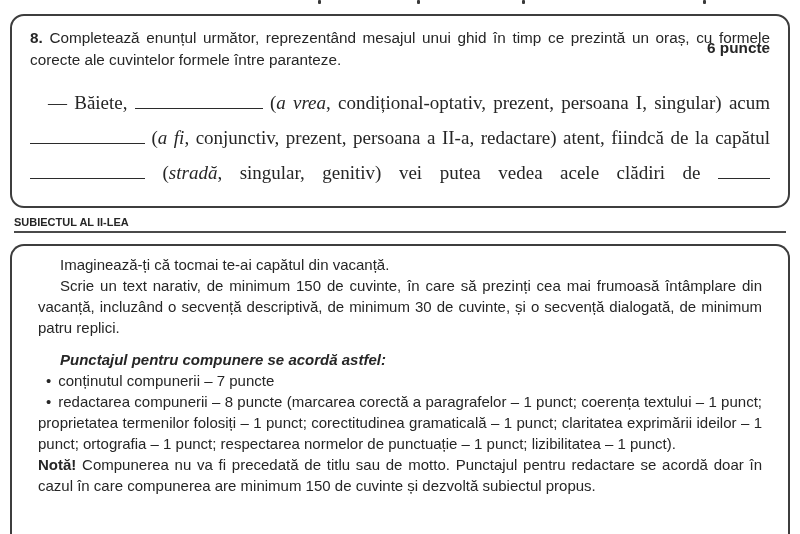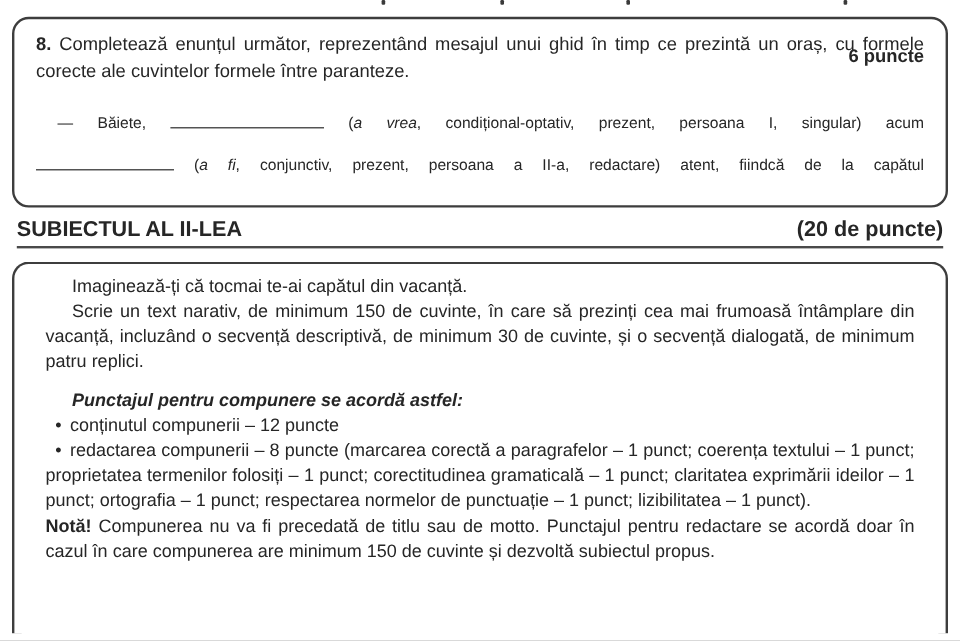--- a/index.html
+++ b/index.html
@@ -33,37 +33,38 @@
   }
   .intro b { font-weight: bold; }
   .points-right {
     position: absolute; right: 0; bottom: 12px;
     font-weight: bold;
   }
 
   .fill-lines { margin-top: 14px; }
   .fill-line {
     height: 35px; line-height: 35px;
-    font-size: 13px;
+    font-size: 19px;
     text-align: justify; text-align-last: justify;
     overflow: hidden;
     white-space: nowrap;
+    font-family: Liberation Serif, serif;
   }
   .fill-line.indent { padding-left: 18px; }
   .blank {
     display: inline-block;
     border-bottom: 1.6px solid #2b2b2b;
     height: 20px;
     vertical-align: baseline;
   }
 
   .section-row {
     margin: 8px 14px 0 14px;
     display: flex; justify-content: space-between; align-items: flex-end;
-    font-size: 18px; font-weight: bold;
+    font-size: 11px; font-weight: bold;
     border-bottom: 2.5px solid #4a4a4a;
     padding-bottom: 3px;
   }
 
   .cbox {
     margin: 11px 10px 0 10px;
     border: 2px solid #3d3d3d;
     border-bottom: none;
     border-radius: 14px 14px 0 0;
     padding: 8px 26px 0 26px;
@@ -90,31 +91,31 @@
 
 <div class="qbox">
   <p class="intro">
     <b>8.</b>
     <span>Completează enunțul următor, reprezentând mesajul unui ghid în timp ce prezintă un oraș, cu formele corecte ale cuvintelor formele între paranteze.</span>
     <span class="points-right">6 puncte</span>
   </p>
   <div class="fill-lines">
       <div class="fill-line indent"><span>— Băiete, </span><span class="blank" style="width: 128px;"></span><span> (</span><i>a vrea</i><span>, condițional-optativ, prezent, persoana I, singular) acum</span></div>
       <div class="fill-line"><span class="blank" style="width: 115px;"></span><span> (</span><i>a fi</i><span>, conjunctiv, prezent, persoana a II-a, redactare) atent, fiindcă de la capătul</span></div>
+      <div class="fill-line"><span class="blank" style="width: 115px;"></span><span> (</span><i>stradă</i><span>, singular, genitiv) vei putea vedea acele clădiri de </span><span class="blank" style="width: 52px;"></span></div>
     </div>
 </div>
 
 <div class="section-row">
   <span>SUBIECTUL AL II-LEA</span>
-  <span>(20 de puncte)</span>
 </div>
 
 <div class="cbox">
   <p class="p-indent">Imaginează-ți că tocmai te-ai capătul din vacanță.</p>
   <p class="p-indent just">Scrie un text narativ, de minimum 150 de cuvinte, în care să prezinți cea mai frumoasă întâmplare din vacanță, incluzând o secvență descriptivă, de minimum 30 de cuvinte, și o secvență dialogată, de minimum patru replici.</p>
   <p class="scoring-head">Punctajul pentru compunere se acordă astfel:</p>
-  <p class="bullet-line"><span class="bullet-glyph">•</span><span>conținutul compunerii – 12 puncte</span></p>
+  <p class="bullet-line"><span class="bullet-glyph">•</span><span>conținutul compunerii – 7 puncte</span></p>
   <p class="bullet-wrap"><span class="bullet-glyph">•</span><span>redactarea compunerii – 8 puncte (marcarea corectă a paragrafelor – 1 punct; coerența textului – 1 punct; proprietatea termenilor folosiți – 1 punct; corectitudinea gramaticală – 1 punct; claritatea exprimării ideilor – 1 punct; ortografia – 1 punct; respectarea normelor de punctuație – 1 punct; lizibilitatea – 1 punct).</span></p>
   <p class="just note">
     <b>Notă!</b>
     <span>Compunerea nu va fi precedată de titlu sau de motto. Punctajul pentru redactare se acordă doar în cazul în care compunerea are minimum 150 de cuvinte și dezvoltă subiectul propus.</span>
   </p>
 </div>
 
 </body></html>

